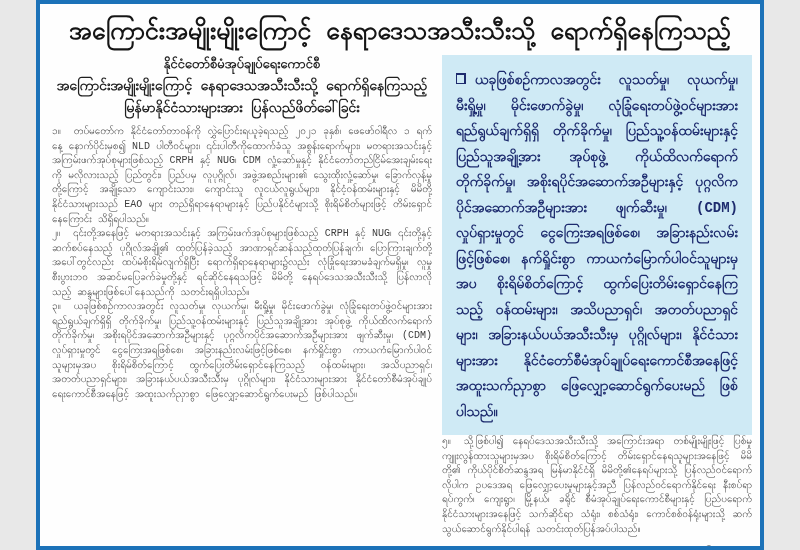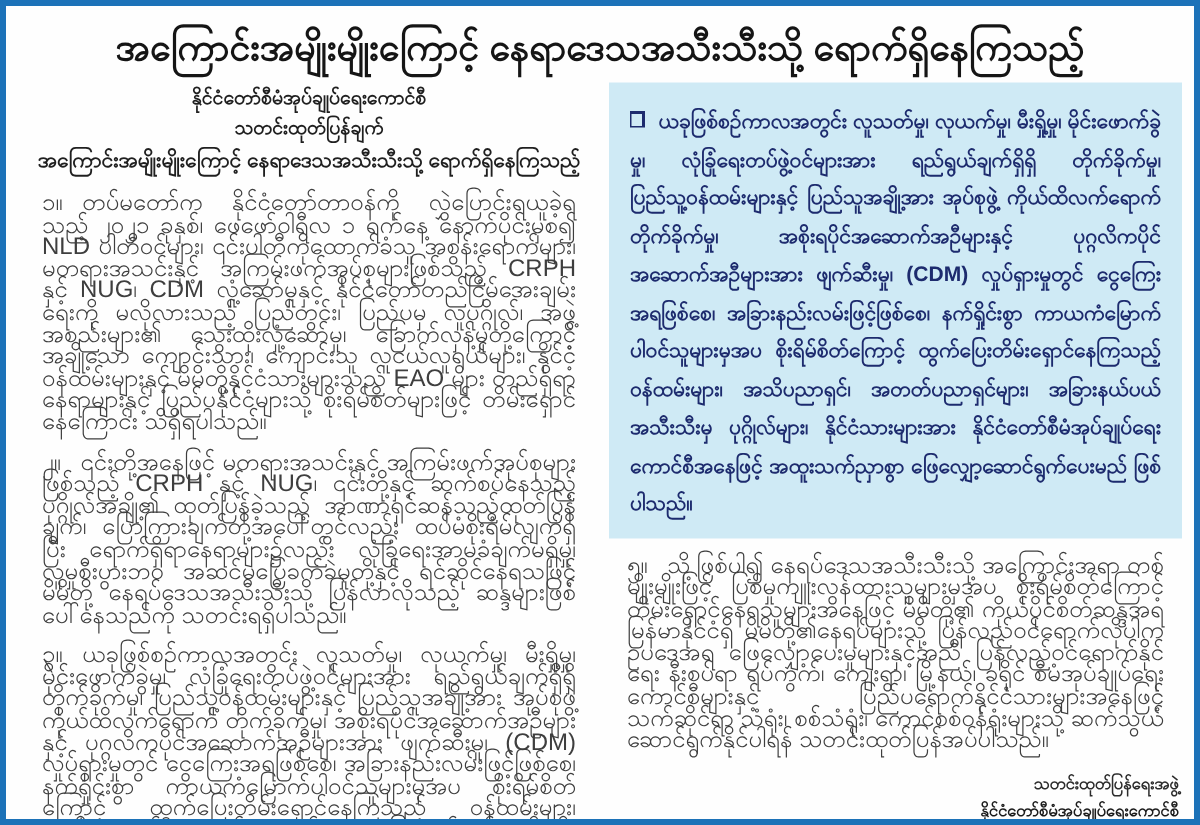--- a/index.html
+++ b/index.html
@@ -1,46 +1,46 @@
 <!DOCTYPE html>
 <html lang="my"><head>
 <meta charset="utf-8">
 <style>
   html,body{margin:0;padding:0;background:#e8e8e8;}
   .page{
     position:relative;
-    width:800px;height:550px;
+    width:728px;height:550px;
     box-sizing:border-box;
     margin:0 auto;
     background:#fefefe;
     border:4px solid #1c72b8;
     overflow:hidden;
-    font-family:Liberation Sans, sans-serif;
+    font-family:Liberation Mono, monospace;
   }
   .title{
     margin:10px 18px 4px;
     text-align:center;
     font-size:25px;
     line-height:37px;
     font-weight:700;
     color:#151515;
   }
   .columns{
     display:flex;
     margin:4px 8px 0 12px;
     gap:10px;
   }
   .left-col{width:380px;flex:none;min-width:0;}
   .right-col{flex:1;min-width:0;}
   .col-header{text-align:center;color:#1f1f1f;margin-bottom:6px;}
   .hdr-sm{font-size:13px;font-weight:700;line-height:20px;}
   .hdr-lg{font-size:14px;font-weight:700;line-height:22px;}
   p.body{
-    margin:12px;
-    font-size:16px;
+    margin:0;
+    font-size:10px;
     line-height:14.6px;
     text-align:justify;
     color:#3e3e3e;
     word-break:break-word;
   }
   .pnum{margin-right:13px;}
   .highlight-box{
     box-sizing:border-box;
     background:#cfeaf5;
     color:#1d2b6e;
@@ -80,22 +80,22 @@
 
   <div class="title">
     <div>အကြောင်းအမျိုးမျိုးကြောင့် နေရာဒေသအသီးသီးသို့ ရောက်ရှိနေကြသည့်</div>
   </div>
 
   <div class="columns">
 
     <div class="left-col">
       <div class="col-header">
         <div class="hdr-sm">နိုင်ငံတော်စီမံအုပ်ချုပ်ရေးကောင်စီ</div>
-        <div class="hdr-sm">သတင်းထုတ်ပြန်ချက်</div>
         <div class="hdr-lg">အကြောင်းအမျိုးမျိုးကြောင့် နေရာဒေသအသီးသီးသို့ ရောက်ရှိနေကြသည့်</div>
+        <div class="hdr-lg">မြန်မာနိုင်ငံသားများအား ပြန်လည်ဖိတ်ခေါ်ခြင်း</div>
       </div>
 
       <p class="body"><span class="pnum">၁။</span><span>တပ်မတော်က နိုင်ငံတော်တာဝန်ကို လွှဲပြောင်းရယူခဲ့ရသည့် ၂၀၂၁ ခုနှစ်၊ ဖေဖော်ဝါရီလ ၁ ရက်နေ့ နောက်ပိုင်းမှစ၍ NLD ပါတီဝင်များ၊ ၎င်းပါတီကိုထောက်ခံသူ အစွန်းရောက်များ၊ မတရားအသင်းနှင့် အကြမ်းဖက်အုပ်စုများဖြစ်သည့် CRPH နှင့် NUG၊ CDM လှုံ့ဆော်မှုနှင့် နိုင်ငံတော်တည်ငြိမ်အေးချမ်းရေးကို မလိုလားသည့် ပြည်တွင်း၊ ပြည်ပမှ လူပုဂ္ဂိုလ်၊ အဖွဲ့အစည်းများ၏ သွေးထိုးလှုံ့ဆော်မှု၊ ခြောက်လှန့်မှုတို့ကြောင့် အချို့သော ကျောင်းသား၊ ကျောင်းသူ လူငယ်လူရွယ်များ၊ နိုင်ငံ့ဝန်ထမ်းများနှင့် မိမိတို့နိုင်ငံသားများသည် EAO များ တည်ရှိရာနေရာများနှင့် ပြည်ပနိုင်ငံများသို့ စိုးရိမ်စိတ်များဖြင့် တိမ်းရှောင်နေကြောင်း သိရှိရပါသည်။</span></p>
 
       <p class="body"><span class="pnum">၂။</span><span>၎င်းတို့အနေဖြင့် မတရားအသင်းနှင့် အကြမ်းဖက်အုပ်စုများဖြစ်သည့် CRPH နှင့် NUG၊ ၎င်းတို့နှင့် ဆက်စပ်နေသည့် ပုဂ္ဂိုလ်အချို့၏ ထုတ်ပြန်ခဲ့သည့် အာဏာရှင်ဆန်သည့်ထုတ်ပြန်ချက်၊ ပြောကြားချက်တို့အပေါ်တွင်လည်း ထပ်မံစိုးရိမ်လျက်ရှိပြီး ရောက်ရှိရာနေရာများ၌လည်း လုံခြုံရေးအာမခံချက်မရှိမှု၊ လူမှုစီးပွားဘဝ အဆင်မပြေခက်ခဲမှုတို့နှင့် ရင်ဆိုင်နေရသဖြင့် မိမိတို့ နေရပ်ဒေသအသီးသီးသို့ ပြန်လာလိုသည့် ဆန္ဒများဖြစ်ပေါ်နေသည်ကို သတင်းရရှိပါသည်။</span></p>
 
       <p class="body"><span class="pnum">၃။</span><span>ယခုဖြစ်စဉ်ကာလအတွင်း လူသတ်မှု၊ လုယက်မှု၊ မီးရှို့မှု၊ မိုင်းဖောက်ခွဲမှု၊ လုံခြုံရေးတပ်ဖွဲ့ဝင်များအား ရည်ရွယ်ချက်ရှိရှိ တိုက်ခိုက်မှု၊ ပြည်သူ့ဝန်ထမ်းများနှင့် ပြည်သူအချို့အား အုပ်စုဖွဲ့ ကိုယ်ထိလက်ရောက် တိုက်ခိုက်မှု၊ အစိုးရပိုင်အဆောက်အဦများနှင့် ပုဂ္ဂလိကပိုင်အဆောက်အဦများအား ဖျက်ဆီးမှု၊ (CDM) လှုပ်ရှားမှုတွင် ငွေကြေးအရဖြစ်စေ၊ အခြားနည်းလမ်းဖြင့်ဖြစ်စေ၊ နက်ရှိုင်းစွာ ကာယကံမြောက်ပါဝင်သူများမှအပ စိုးရိမ်စိတ်ကြောင့် ထွက်ပြေးတိမ်းရှောင်နေကြသည့် ဝန်ထမ်းများ၊ အသိပညာရှင်၊ အတတ်ပညာရှင်များ၊ အခြားနယ်ပယ်အသီးသီးမှ ပုဂ္ဂိုလ်များ၊ နိုင်ငံသားများအား နိုင်ငံတော်စီမံအုပ်ချုပ်ရေးကောင်စီအနေဖြင့် အထူးသက်ညှာစွာ ဖြေလျှော့ဆောင်ရွက်ပေးမည် ဖြစ်ပါသည်။</span></p>
 
     </div>
 

